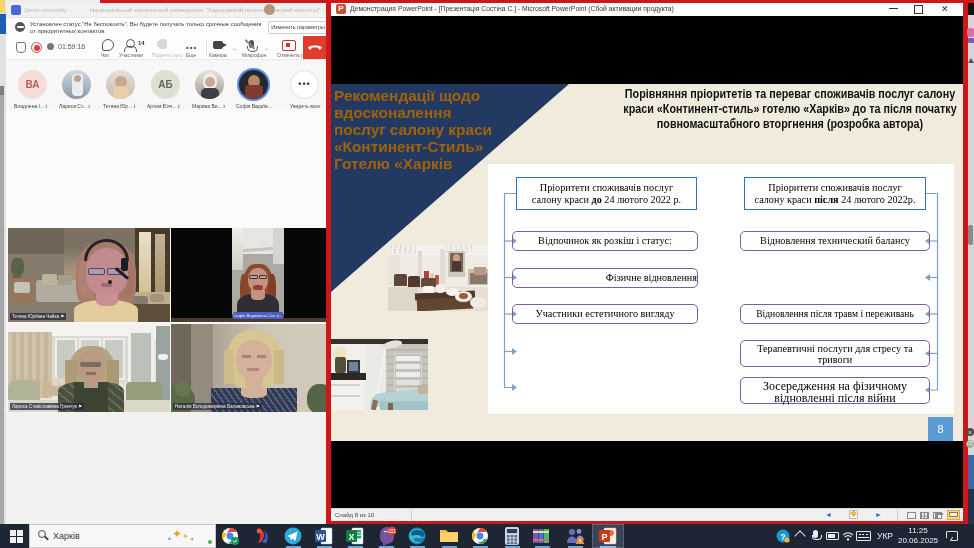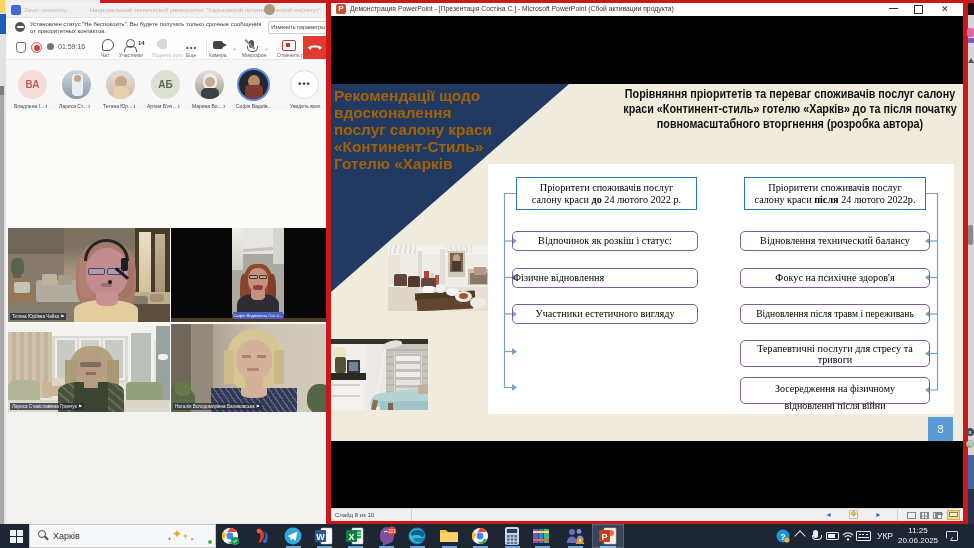--- a/index.html
+++ b/index.html
@@ -352,29 +352,28 @@
             <polygon points="442,73.5 442,80.5 437,77"></polygon>
               <polygon points="442,110 442,117 437,113.5"></polygon>
             <polygon points="442,146.5 442,153.5 437,150"></polygon>
               <polygon points="442,186 442,193 437,189.5"></polygon>
             <polygon points="442,222.5 442,229.5 437,226"></polygon>
           </g>
         </svg>
 
         <div class="abs" style="left:28px;top:13px;width:181px;height:33px;border:1.6px solid #2e75b6;box-sizing:border-box;font-size:10.2px;line-height:11.6px;text-align:center;padding-top:4px;color:#000;">Пріоритети споживачів послуг<br>салону краси <b>до</b> 24 лютого 2022 р.</div>
         <div class="abs" style="left:24px;top:67px;width:186px;height:20px;border:1.6px solid #7c5da2;border-radius:5px;box-sizing:border-box;font-size:10.2px;line-height:17px;text-align:center;color:#000;">Відпочинок як розкіш і статус:</div>
-        <div class="abs" style="left:24px;top:103.5px;width:186px;height:20px;border:1.6px solid #7c5da2;border-radius:5px;box-sizing:border-box;font-size:10.2px;line-height:17px;text-align:left;color:#000;">Фізичне відновлення</div>
+        <div class="abs" style="left:24px;top:103.5px;width:186px;height:20px;border:1.6px solid #7c5da2;border-radius:5px;box-sizing:border-box;font-size:10.2px;line-height:17px;text-align:right;color:#000;">Фізичне відновлення</div>
         <div class="abs" style="left:24px;top:140px;width:186px;height:20px;border:1.6px solid #7c5da2;border-radius:5px;box-sizing:border-box;font-size:10.2px;line-height:17px;text-align:center;color:#000;">Участники естетичного вигляду</div>
 
         <div class="abs" style="left:256px;top:13px;width:182px;height:33px;border:1.6px solid #2e75b6;box-sizing:border-box;font-size:10.2px;line-height:11.6px;text-align:center;padding-top:4px;color:#000;">Пріоритети споживачів послуг<br>салону краси <b>після</b> 24 лютого 2022р.</div>
         <div class="abs" style="left:252px;top:67px;width:190px;height:20px;border:1.6px solid #7c5da2;border-radius:5px;box-sizing:border-box;font-size:10.2px;line-height:17px;text-align:center;color:#000;">Відновлення технический балансу</div>
-        <div class="abs" style="left:252px;top:103.5px;width:190px;height:20px;border:1.6px solid #7c5da2;border-radius:5px;box-sizing:border-box;font-size:10.2px;line-height:17px;text-align:center;color:#000;">Фокус на психічне здоров'я</div>
         <div class="abs" style="left:252px;top:140px;width:190px;height:20px;border:1.6px solid #7c5da2;border-radius:5px;box-sizing:border-box;font-size:9.6px;line-height:17px;text-align:center;color:#000;">Відновлення після травм і переживань</div>
         <div class="abs" style="left:252px;top:176px;width:190px;height:27px;border:1.6px solid #7c5da2;border-radius:5px;box-sizing:border-box;font-size:10.2px;line-height:11.2px;text-align:center;padding-top:2px;color:#000;">Терапевтичні послуги для стресу та<br>тривоги</div>
-        <div class="abs" style="left:252px;top:212.5px;width:190px;height:27px;border:1.6px solid #7c5da2;border-radius:5px;box-sizing:border-box;font-size:10px;line-height:17px;text-align:center;padding-top:2px;color:#000;">Зосередження на фізичному<br>відновленні після війни</div>
+        <div class="abs" style="left:252px;top:212.5px;width:190px;height:27px;border:1.6px solid #7c5da2;border-radius:5px;box-sizing:border-box;font-size:12px;line-height:12px;text-align:center;padding-top:2px;color:#000;">Зосередження на фізичному<br>відновленні після війни</div>
       </div>
 
       <div class="abs" style="left:597px;top:333px;width:25px;height:24px;background:#5b9bd5;color:#fff;font-size:11px;text-align:center;line-height:24px;">8</div>
     </div>
 
     <div class="abs" style="left:5px;top:508px;width:632px;height:12px;background:#f0f0f0;border-top:1px solid #d8d8d8;">
       <div class="abs" style="left:4px;top:3px;font-size:6px;color:#444;">Слайд 8 из 10</div>
       <div class="abs" style="left:80px;top:0;width:1px;height:12px;background:#d0d0d0;"></div>
       <div class="abs" style="left:494px;top:2px;font-size:7px;color:#3a6aa8;">◄</div>
       <div class="abs" style="left:518px;top:1px;width:9px;height:9px;border:1px solid #b8b8b8;border-radius:1px;box-sizing:border-box;background:#fdfdfd;"></div>

